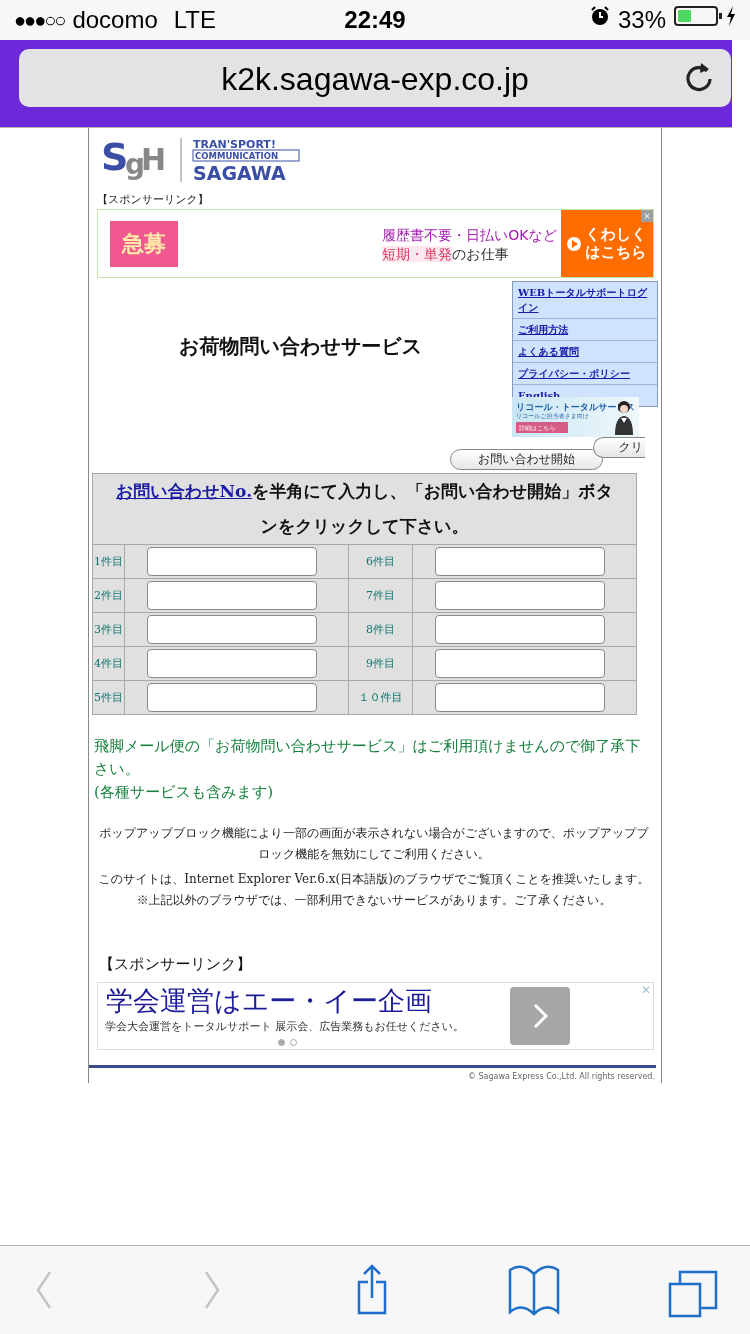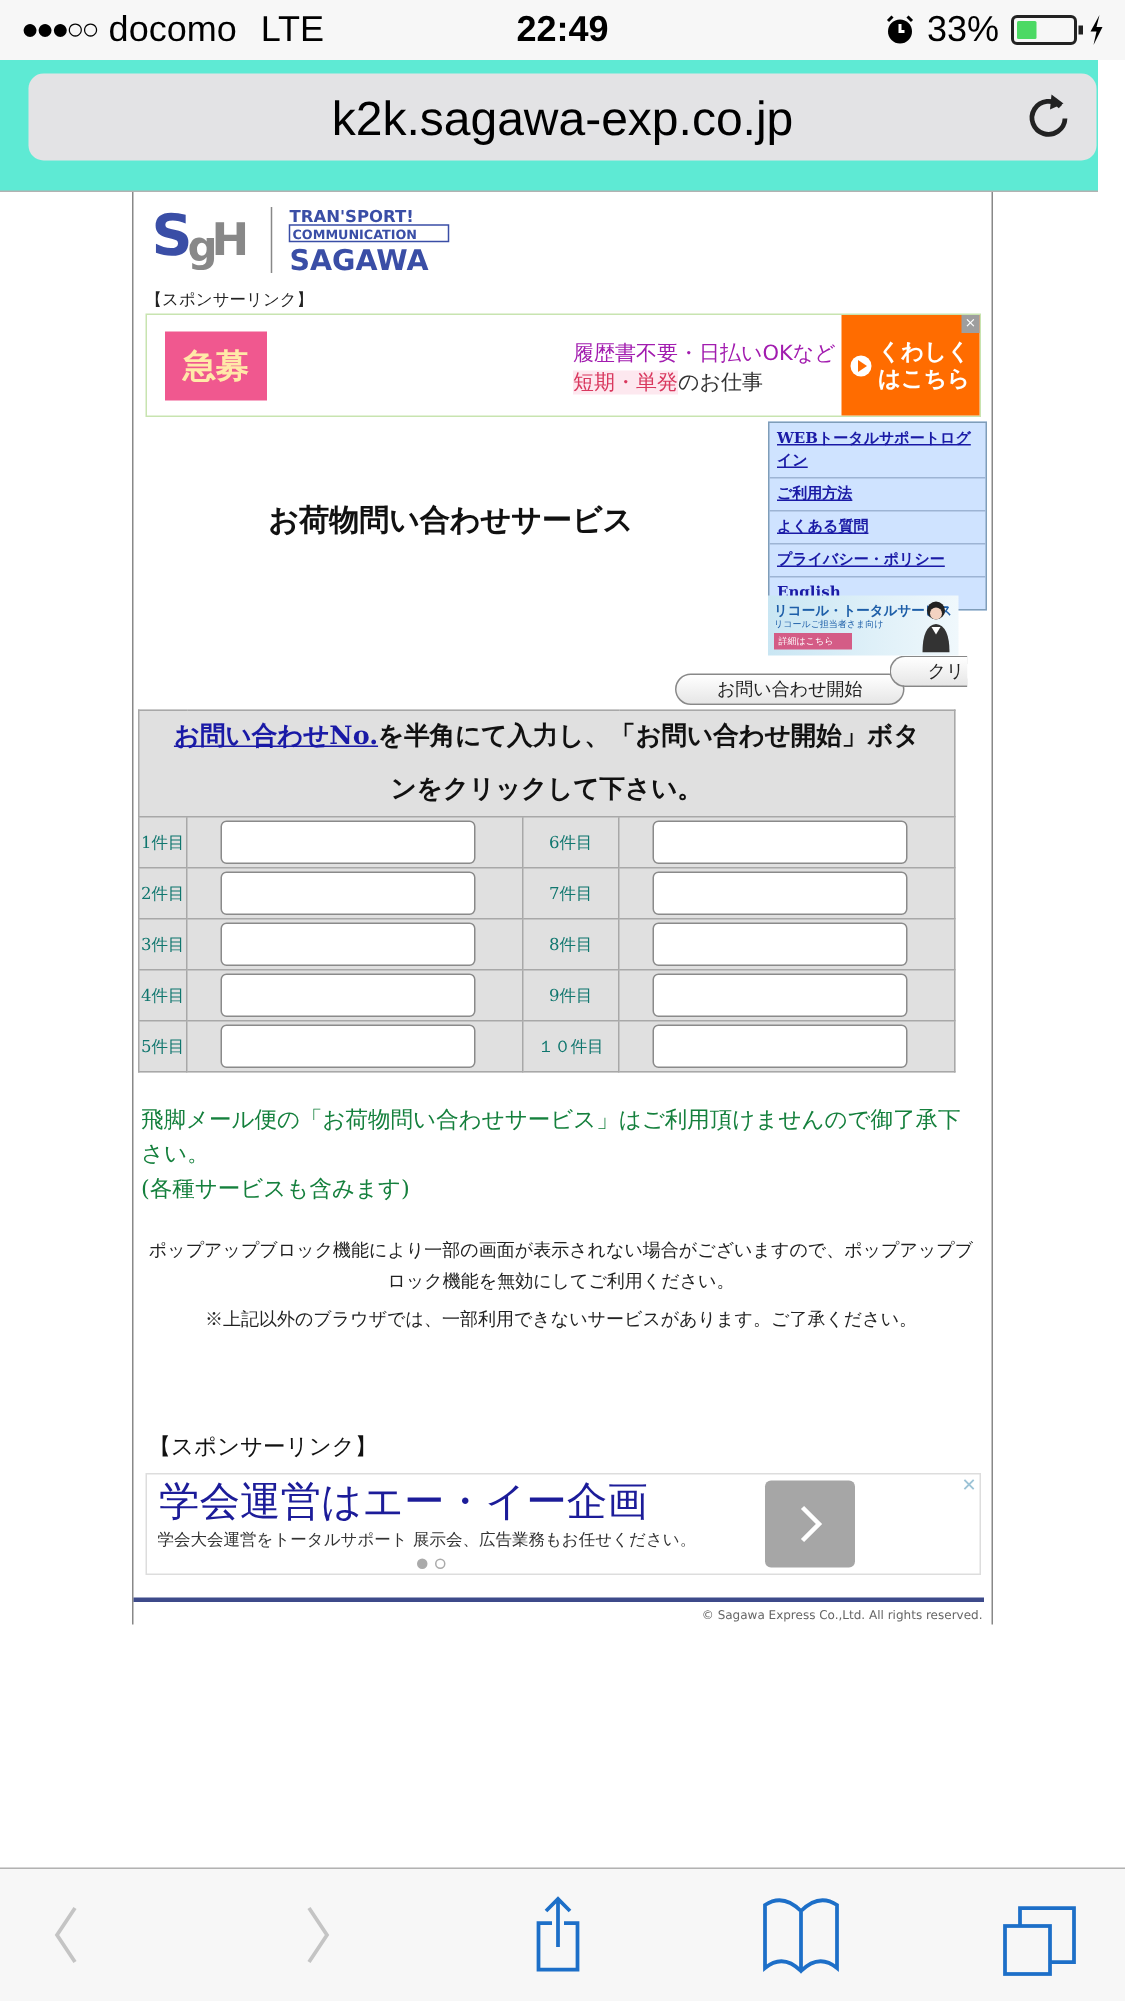--- a/index.html
+++ b/index.html
@@ -4,27 +4,27 @@
 <style>
   * { box-sizing: border-box; margin: 0; padding: 0; }
   html, body { width: 750px; height: 1334px; overflow: hidden; background: #fff; }
   body { font-family: "Liberation Sans", "DejaVu Sans", sans-serif; position: relative; }
 
   
   .statusbar { position: absolute; left: 0; top: 0; width: 750px; height: 40px; background: #f7f7f7; font-size: 24px; color: #000; }
   .sb-left { position: absolute; left: 14px; top: 6px; display: flex; align-items: center; gap: 8px; }
   .sb-dots { letter-spacing: -2px; font-size: 20px; }
   .sb-time { position: absolute; left: 0; right: 0; top: 6px; text-align: center; font-weight: bold; }
-  .sb-right { position: absolute; right: 14px; top: 6px; display: flex; align-items: center; gap: 8px; }
+  .sb-right { position: absolute; right: 14px; top: 6px; display: flex; gap: 8px; }
   .battery { width: 44px; height: 20px; border: 2px solid #222; border-radius: 4px; position: relative; }
   .battery-fill { position: absolute; left: 2px; top: 2px; bottom: 2px; width: 13px; background: #4cd964; border-radius: 1px; }
   .battery-tip { position: absolute; right: -6px; top: 5px; width: 3px; height: 6px; background: #222; }
 
   
-  .navbar { position: absolute; left: 0; top: 40px; width: 732px; height: 88px; background: #5eead4; border-bottom: 1px solid #b2b2b2; }
+  .navbar { position: absolute; left: 0; top: 40px; width: 732px; height: 88px; background: #6d28d9; border-bottom: 1px solid #b2b2b2; }
   .urlfield { position: absolute; left: 19px; top: 9px; width: 712px; height: 58px; background: #e3e3e5; border-radius: 10px; }
   .urltext { position: absolute; left: 0; right: 0; top: 12px; text-align: center; font-size: 32px; color: #000; }
   .reload { position: absolute; right: 14px; top: 10px; width: 36px; height: 36px; }
 
   
   .page { position: absolute; left: 88px; top: 128px; width: 574px; height: 955px; border-left: 1px solid #888; border-right: 1px solid #888; background: #fff; font-family: "DejaVu Serif", "Liberation Serif", serif; }
   .logo { position: absolute; left: 12px; top: 6px; width: 200px; height: 52px; }
   .sponsor-small { position: absolute; left: 8px; top: 64px; font-size: 11px; color: #222; }
 
   .ad1 { position: absolute; left: 8px; top: 81px; width: 557px; height: 69px; border: 1px solid #c8e4b0; background: #fff; }
@@ -227,20 +227,21 @@
     </tr>
   </tbody>
     </table>
 
   <div class="notice1">
     <div>飛脚メール便の「お荷物問い合わせサービス」はご利用頂けませんので御了承下さい。</div>
     <div>(各種サービスも含みます)</div>
   </div>
   <div class="notice2">
     <div style="margin-bottom:4px">ポップアップブロック機能により一部の画面が表示されない場合がございますので、ポップアップブロック機能を無効にしてご利用ください。</div>
+    <div>このサイトは、Internet Explorer Ver.6.x(日本語版)のブラウザでご覧頂くことを推奨いたします。</div>
     <div>※上記以外のブラウザでは、一部利用できないサービスがあります。ご了承ください。</div>
   </div>
 
   <div class="sponsor-large">【スポンサーリンク】</div>
   <div class="ad2">
     <div class="ad2-title">学会運営はエー・イー企画</div>
     <div class="ad2-sub">学会大会運営をトータルサポート 展示会、広告業務もお任せください。</div>
     <div class="ad2-dots">
         <span class="on"></span>
         <span></span>

